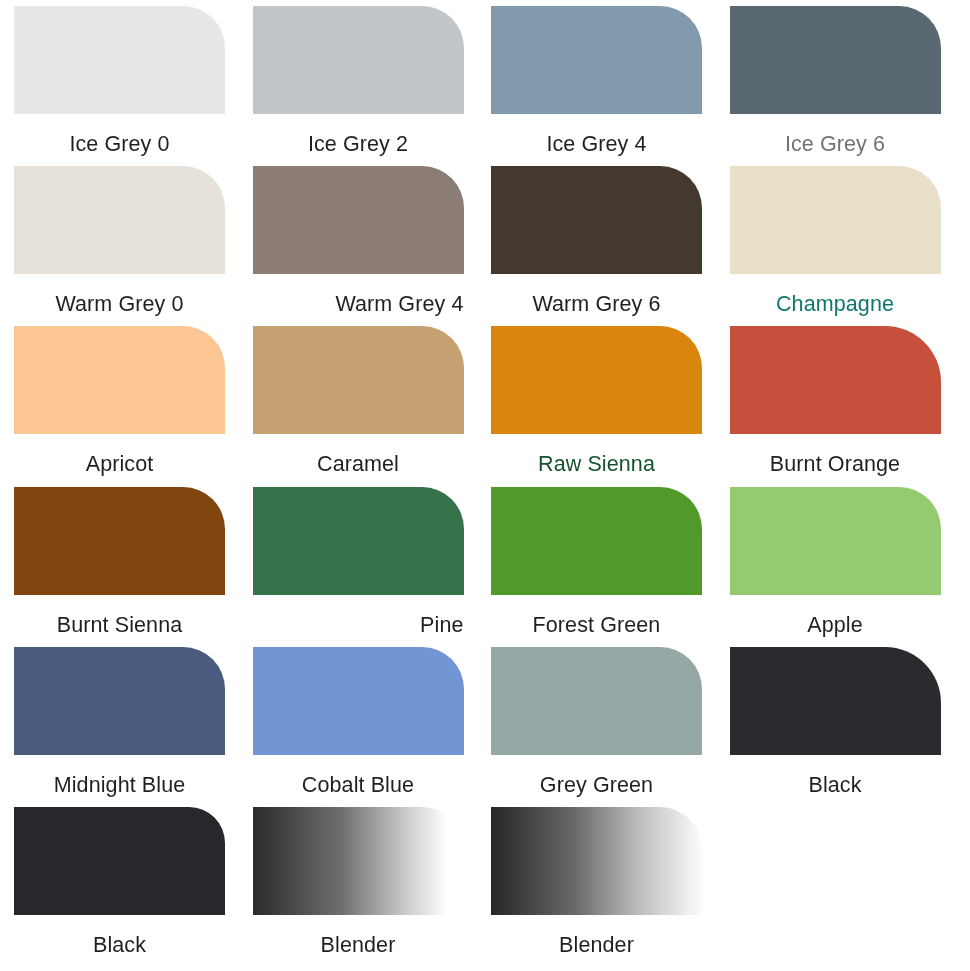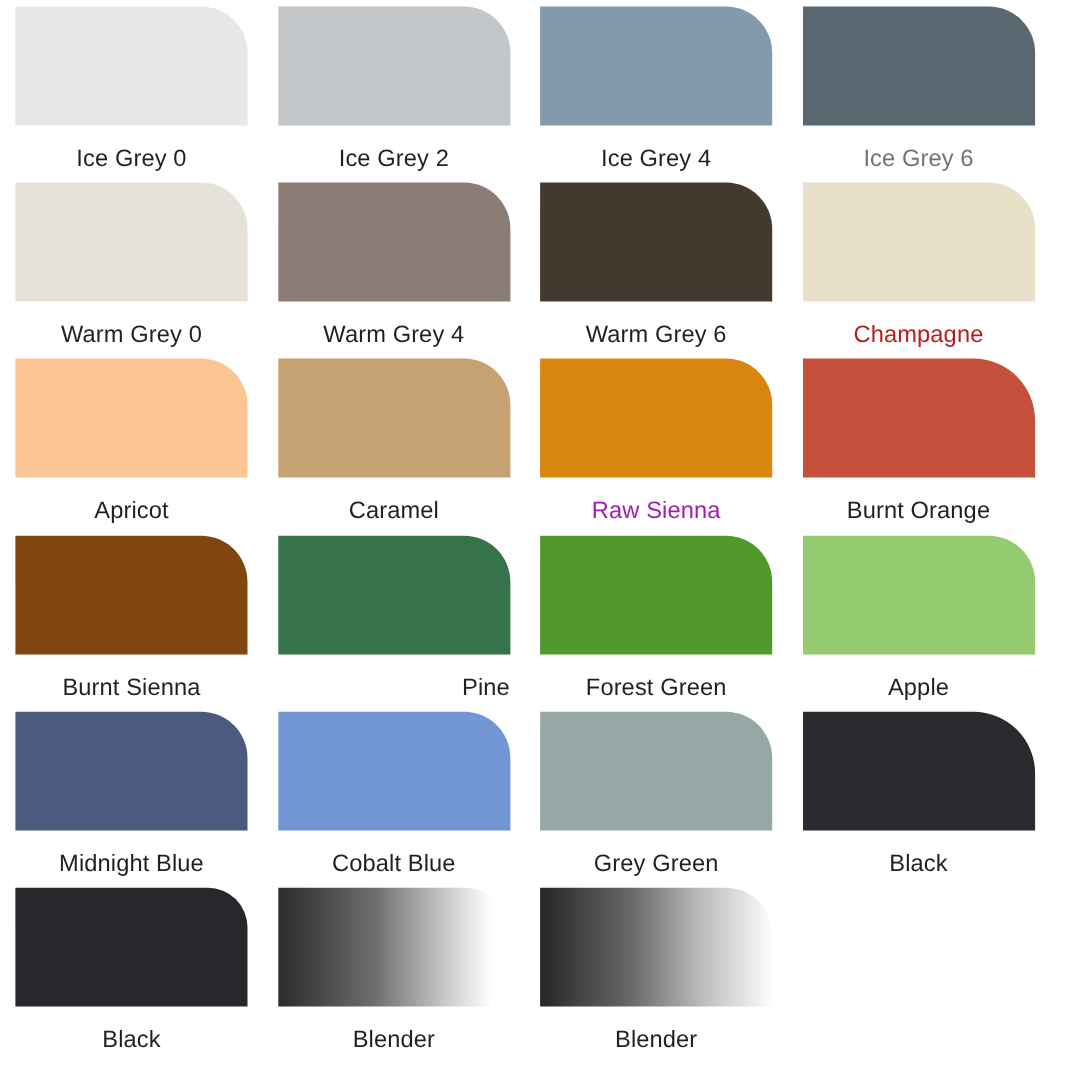--- a/index.html
+++ b/index.html
@@ -88,41 +88,41 @@
     <div class="swatch-cell">
       <div class="swatch-chip" style="background: rgb(90, 104, 114);"></div>
       <span class="swatch-label" style="color: #737373;">Ice Grey 6</span>
     </div>
     <div class="swatch-cell">
       <div class="swatch-chip" style="background: rgb(230, 226, 218);"></div>
       <span class="swatch-label" style="color: rgb(35, 31, 32);">Warm Grey 0</span>
     </div>
     <div class="swatch-cell">
       <div class="swatch-chip" style="background: rgb(139, 125, 118);"></div>
-      <span class="swatch-label" style="color: rgb(35, 31, 32);">Warm Grey 4</span>
+      <span class="swatch-label" style="color: rgb(35, 31, 32); text-align: right;">Warm Grey 4</span>
     </div>
     <div class="swatch-cell">
       <div class="swatch-chip" style="background: rgb(67, 57, 47);"></div>
       <span class="swatch-label" style="color: rgb(35, 31, 32);">Warm Grey 6</span>
     </div>
     <div class="swatch-cell">
       <div class="swatch-chip" style="background: rgb(233, 224, 201);"></div>
-      <span class="swatch-label" style="color: #b91c1c;">Champagne</span>
+      <span class="swatch-label" style="color: #0f766e;">Champagne</span>
     </div>
     <div class="swatch-cell">
       <div class="swatch-chip" style="background: rgb(251, 198, 148);"></div>
       <span class="swatch-label" style="color: rgb(35, 31, 32);">Apricot</span>
     </div>
     <div class="swatch-cell">
       <div class="swatch-chip" style="background: rgb(198, 162, 115);"></div>
       <span class="swatch-label" style="color: rgb(35, 31, 32);">Caramel</span>
     </div>
     <div class="swatch-cell">
       <div class="swatch-chip" style="background: rgb(217, 134, 14);"></div>
-      <span class="swatch-label" style="color: #a21caf;">Raw Sienna</span>
+      <span class="swatch-label" style="color: #14532d;">Raw Sienna</span>
     </div>
     <div class="swatch-cell">
       <div class="swatch-chip radius-lg" style="background: rgb(198, 80, 60);"></div>
       <span class="swatch-label" style="color: rgb(35, 31, 32);">Burnt Orange</span>
     </div>
     <div class="swatch-cell">
       <div class="swatch-chip" style="background: rgb(129, 70, 16);"></div>
       <span class="swatch-label" style="color: rgb(35, 31, 32);">Burnt Sienna</span>
     </div>
     <div class="swatch-cell">

